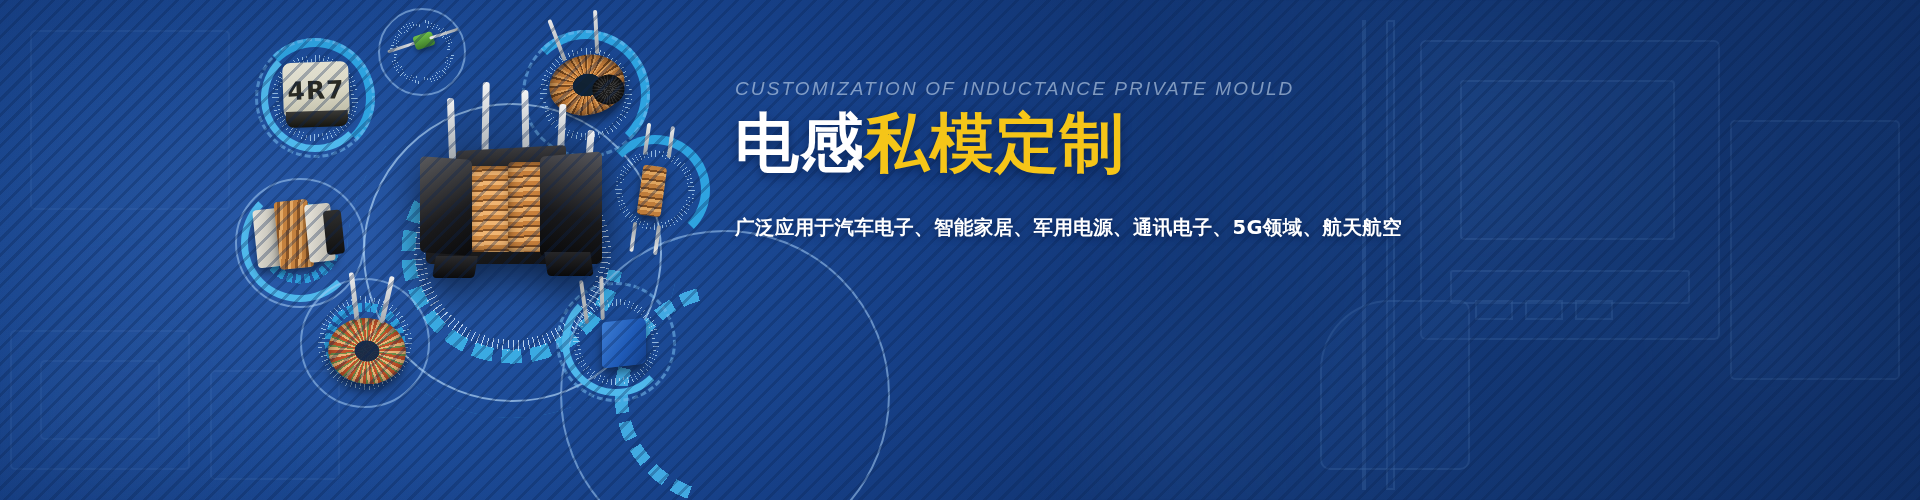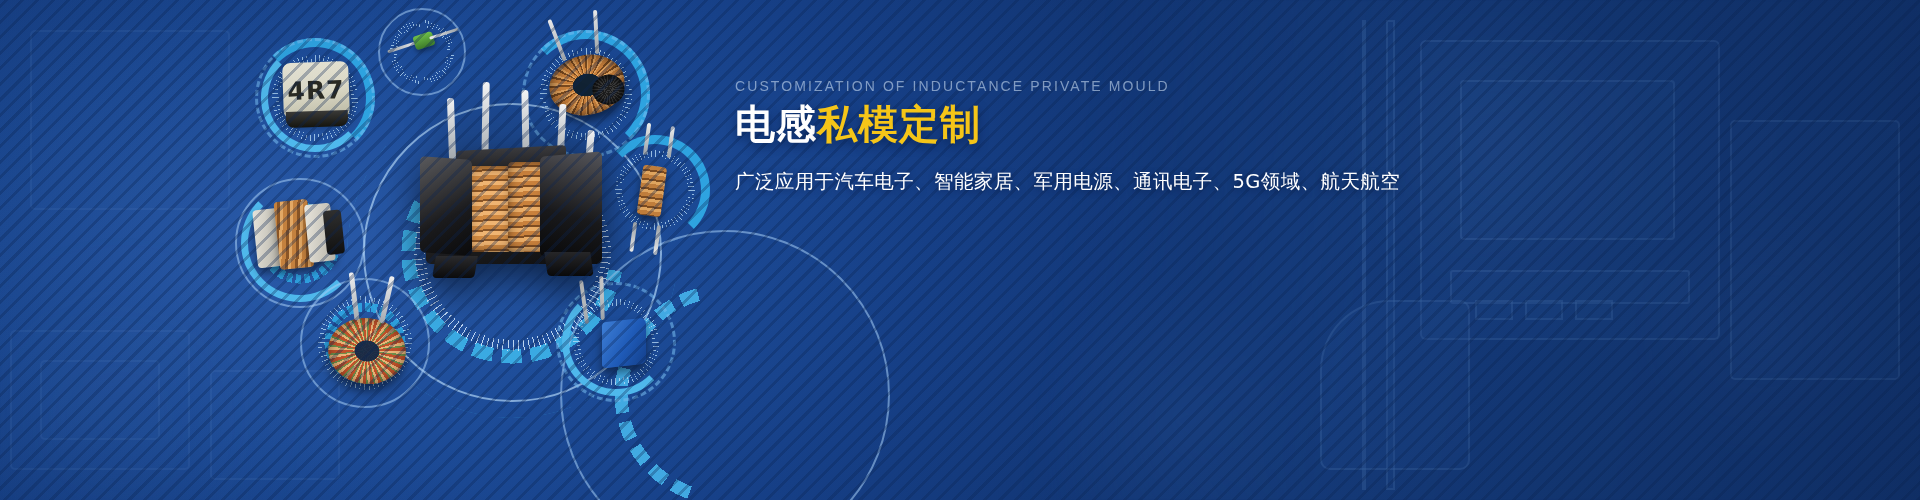--- a/index.html
+++ b/index.html
@@ -364,29 +364,30 @@
   .ch-foot2 { left:128px; top:142px; width:46px; height:24px;
               background:linear-gradient(180deg,#262628,#09090a); border-radius:0 0 4px 4px; transform:skewX(8deg); }
 
   
   .text-block {
     position:absolute;
     left:735px; top:78px;
     width:640px;
   }
   .eyebrow {
-    font-size:14px;
+    font-size:19px;
     letter-spacing:2.1px;
     color:rgba(196,215,238,.62);
     font-family:"Liberation Sans","DejaVu Sans",sans-serif;
     white-space:nowrap;
     margin-bottom:9px;
+    font-style:italic;
   }
   .headline {
-    font-size:40px;
+    font-size:64px;
     font-weight:700;
     line-height:1.08;
     letter-spacing:1px;
     white-space:nowrap;
     font-family:"DejaVu Sans","Liberation Sans",sans-serif;
     text-shadow:0 4px 10px rgba(0,20,58,.55);
   }
   .headline .hl-white { color:#ffffff; }
   .headline .hl-gold  { color:#f5c518; }
 
@@ -400,23 +401,23 @@
   .tagbar-inner {
     font-size:21px;
     font-weight:700;
     color:#ffffff;
     letter-spacing:.6px;
     white-space:nowrap;
     font-family:"DejaVu Sans","Liberation Sans",sans-serif;
   }
 
   .subline {
-    margin-top:22px;
+    margin-top:36px;
     font-size:19.5px;
-    font-weight:400;
+    font-weight:700;
     color:#ffffff;
     letter-spacing:.4px;
     white-space:nowrap;
     font-family:"DejaVu Sans","Liberation Sans",sans-serif;
     text-shadow:0 2px 6px rgba(0,18,52,.5);
   }
 </style>
 </head>
 <body>
 

